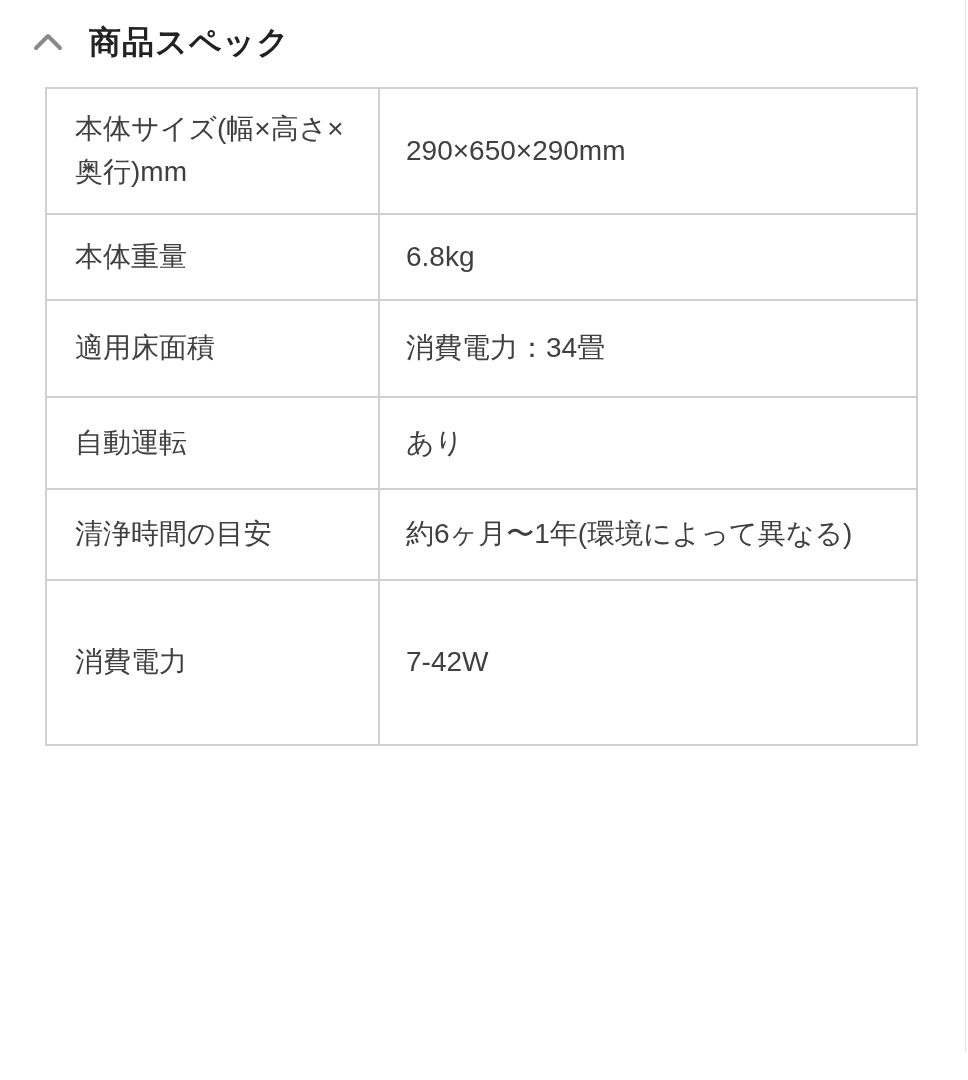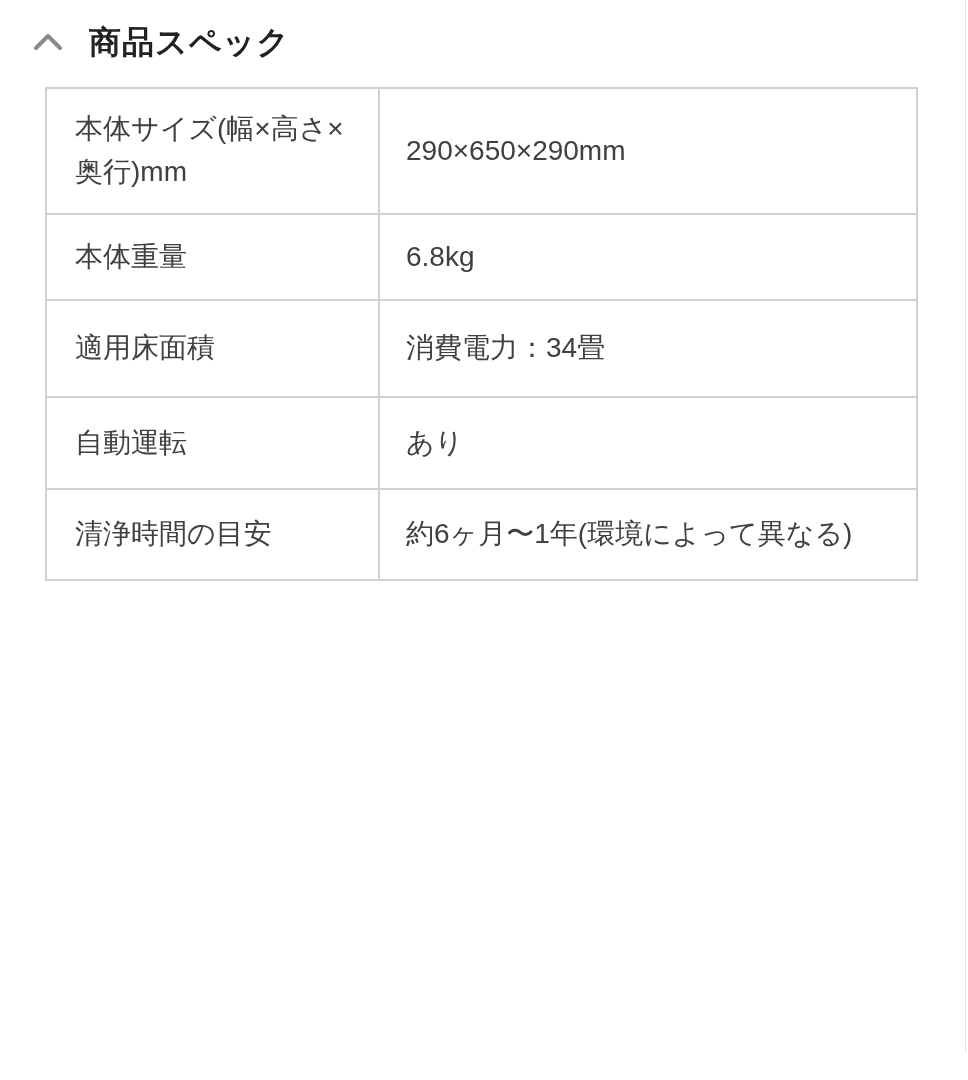--- a/index.html
+++ b/index.html
@@ -125,17 +125,21 @@
       <td class="value-cell">あり</td>
     </tr>
 
 
     <tr>
       <td class="label-cell">清浄時間の目安</td>
       <td class="value-cell">約6ヶ月〜1年(環境によって異なる)</td>
     </tr>
 
 
+    <tr>
+      <td class="label-cell">消費電力</td>
+      <td class="value-cell">7-42W</td>
+    </tr>
   </tbody>
   </table>
 
   <div class="page-right-edge"></div>
 </div>
 
 </body></html>

